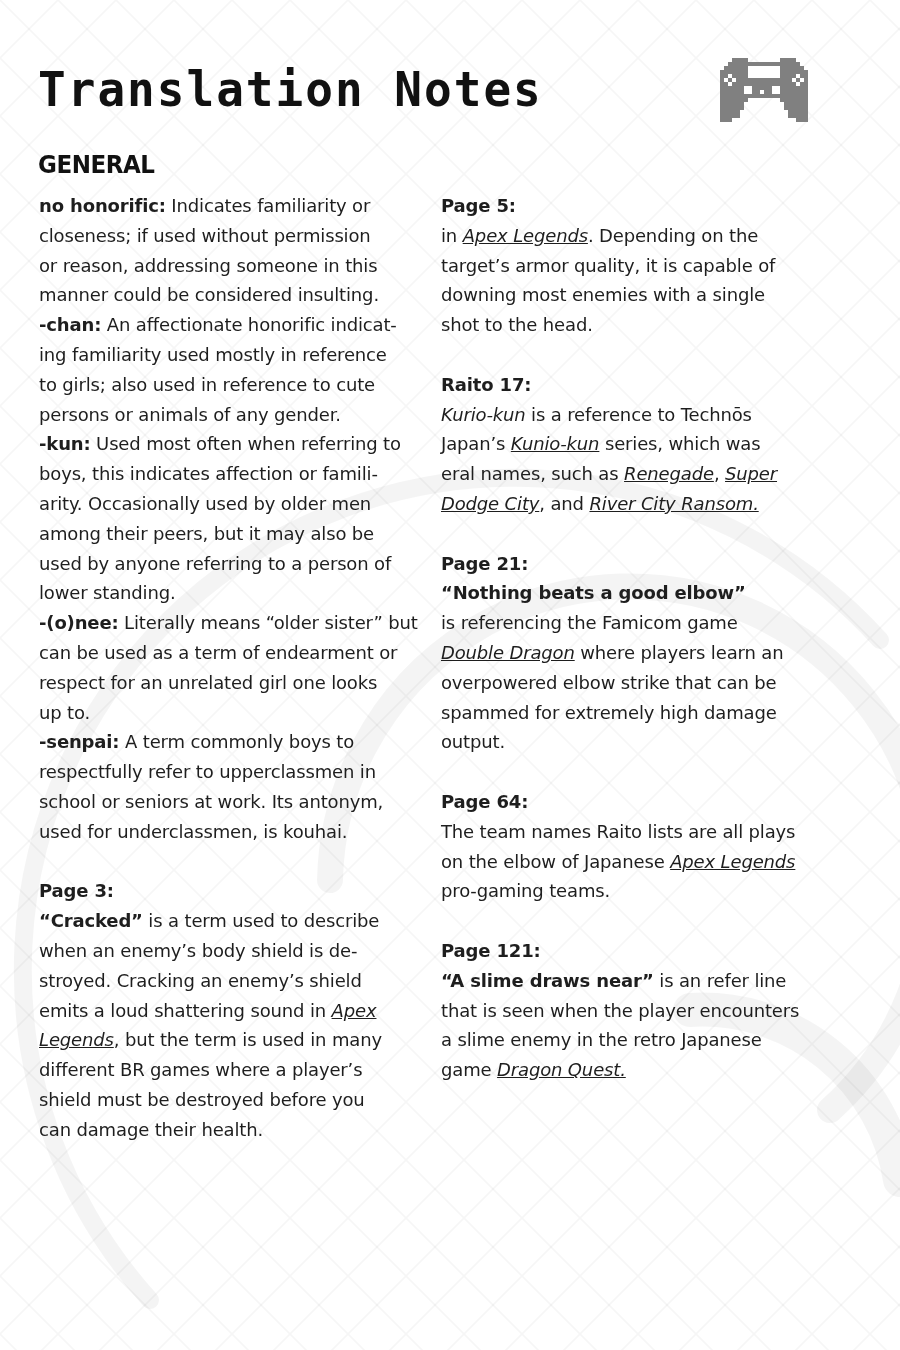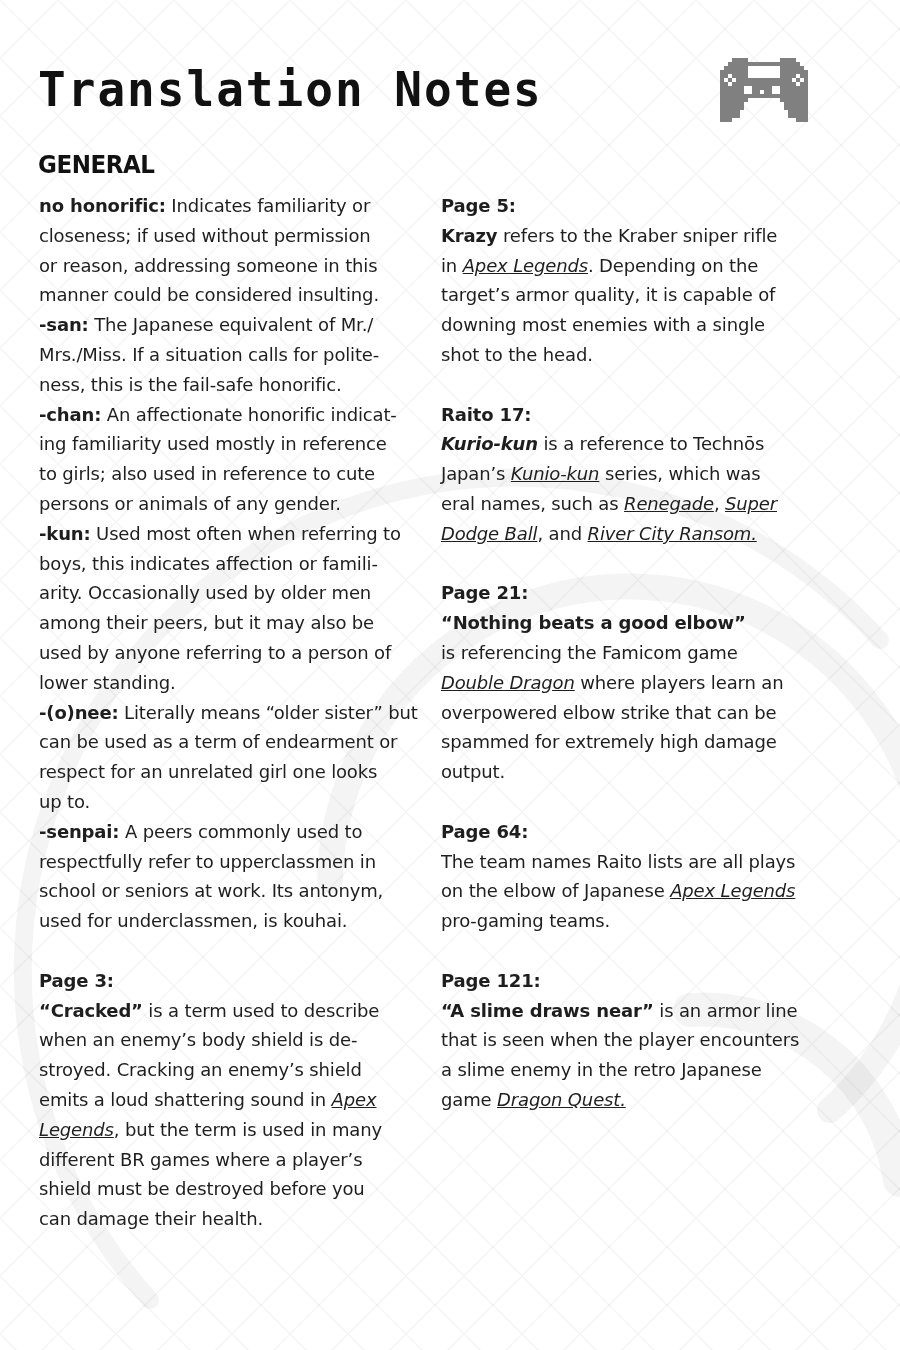--- a/index.html
+++ b/index.html
@@ -29,21 +29,21 @@
     font-family: "DejaVu Sans", sans-serif; font-weight: bold; font-size: 25px;
     letter-spacing: -0.5px; color: #111; transform: scaleX(0.92); transform-origin: left;
   }
   .col { position: absolute; z-index: 2; font-size: 18px; line-height: 29.8px; letter-spacing: -0.15px; }
   .col-left { left: 39px; top: 191px; width: 380px; }
   .col-right { left: 441px; top: 191px; width: 400px; }
   .line { display: block; white-space: nowrap; height: 29.8px; }
   .gap { display: block; height: 29.8px; }
   .b { font-weight: bold; }
   .i { font-style: italic; text-decoration: underline; }
-  .bi { font-weight: bold; font-style: italic; }
+  .bi { font-weight: normal; font-style: italic; }
 </style>
 </head>
 <body>
 
 <div class="bg-pattern"></div>
 
 <svg class="watermark" viewBox="0 0 900 1350">
   <g fill="none" stroke="#000" stroke-opacity="0.045" stroke-linecap="round">
     <path d="M 150 1300 A 430 430 0 1 1 880 640" stroke-width="18"></path>
     <path d="M 330 880 A 300 300 0 1 1 830 1110" stroke-width="26"></path>
@@ -88,79 +88,73 @@
 <div class="section-heading">GENERAL</div>
 
 <div class="col col-left">
     <div>
       <span class="line"><span class="b">no honorific:</span><span> Indicates familiarity or</span></span>
       <span class="line"><span>closeness; if used without permission</span></span>
       <span class="line"><span>or reason, addressing someone in this</span></span>
       <span class="line"><span>manner could be considered insulting.</span></span>
     </div>
     <div>
-      <span class="line"><span class="b">-san:</span><span> The Japanese equivalent of Mr./</span></span>
-      <span class="line"><span>Mrs./Miss. If a situation calls for polite-</span></span>
-      <span class="line"><span>ness, this is the fail-safe honorific.</span></span>
-    </div>
-    <div>
       <span class="line"><span class="b">-chan:</span><span> An affectionate honorific indicat-</span></span>
       <span class="line"><span>ing familiarity used mostly in reference</span></span>
       <span class="line"><span>to girls; also used in reference to cute</span></span>
       <span class="line"><span>persons or animals of any gender.</span></span>
     </div>
     <div>
       <span class="line"><span class="b">-kun:</span><span> Used most often when referring to</span></span>
       <span class="line"><span>boys, this indicates affection or famili-</span></span>
       <span class="line"><span>arity. Occasionally used by older men</span></span>
       <span class="line"><span>among their peers, but it may also be</span></span>
       <span class="line"><span>used by anyone referring to a person of</span></span>
       <span class="line"><span>lower standing.</span></span>
     </div>
     <div>
       <span class="line"><span class="b">-(o)nee:</span><span> Literally means “older sister” but</span></span>
       <span class="line"><span>can be used as a term of endearment or</span></span>
       <span class="line"><span>respect for an unrelated girl one looks</span></span>
       <span class="line"><span>up to.</span></span>
     </div>
     <div>
-      <span class="line"><span class="b">-senpai:</span><span> A peers commonly used to</span></span>
+      <span class="line"><span class="b">-senpai:</span><span> A term commonly boys to</span></span>
       <span class="line"><span>respectfully refer to upperclassmen in</span></span>
       <span class="line"><span>school or seniors at work. Its antonym,</span></span>
       <span class="line"><span>used for underclassmen, is kouhai.</span></span>
     </div>
     <span class="gap"></span>
     <div>
       <span class="line b">Page 3:</span>
       <span class="line"><span class="b">“Cracked”</span><span> is a term used to describe</span></span>
       <span class="line"><span>when an enemy’s body shield is de-</span></span>
       <span class="line"><span>stroyed. Cracking an enemy’s shield</span></span>
       <span class="line"><span>emits a loud shattering sound in </span><span class="i">Apex</span></span>
       <span class="line"><span class="i">Legends</span><span>, but the term is used in many</span></span>
       <span class="line"><span>different BR games where a player’s</span></span>
       <span class="line"><span>shield must be destroyed before you</span></span>
       <span class="line"><span>can damage their health.</span></span>
     </div>
   </div>
 <div class="col col-right">
     <div>
       <span class="line b">Page 5:</span>
-      <span class="line"><span class="b">Krazy</span><span> refers to the Kraber sniper rifle</span></span>
       <span class="line"><span>in </span><span class="i">Apex Legends</span><span>. Depending on the</span></span>
       <span class="line"><span>target’s armor quality, it is capable of</span></span>
       <span class="line"><span>downing most enemies with a single</span></span>
       <span class="line"><span>shot to the head.</span></span>
     </div>
     <span class="gap"></span>
     <div>
       <span class="line b">Raito 17:</span>
       <span class="line"><span class="bi">Kurio-kun</span><span> is a reference to Technōs</span></span>
       <span class="line"><span>Japan’s </span><span class="i">Kunio-kun</span><span> series, which was</span></span>
       <span class="line"><span>eral names, such as </span><span class="i">Renegade</span><span>, </span><span class="i">Super</span></span>
-      <span class="line"><span class="i">Dodge Ball</span><span>, and </span><span class="i">River City Ransom.</span></span>
+      <span class="line"><span class="i">Dodge City</span><span>, and </span><span class="i">River City Ransom.</span></span>
     </div>
     <span class="gap"></span>
     <div>
       <span class="line b">Page 21:</span>
       <span class="line"><span class="b">“Nothing beats a good elbow”</span></span>
       <span class="line"><span>is referencing the Famicom game</span></span>
       <span class="line"><span class="i">Double Dragon</span><span> where players learn an</span></span>
       <span class="line"><span>overpowered elbow strike that can be</span></span>
       <span class="line"><span>spammed for extremely high damage</span></span>
       <span class="line"><span>output.</span></span>
@@ -168,18 +162,18 @@
     <span class="gap"></span>
     <div>
       <span class="line b">Page 64:</span>
       <span class="line"><span>The team names Raito lists are all plays</span></span>
       <span class="line"><span>on the elbow of Japanese </span><span class="i">Apex Legends</span></span>
       <span class="line"><span>pro-gaming teams.</span></span>
     </div>
     <span class="gap"></span>
     <div>
       <span class="line b">Page 121:</span>
-      <span class="line"><span class="b">“A slime draws near”</span><span> is an armor line</span></span>
+      <span class="line"><span class="b">“A slime draws near”</span><span> is an refer line</span></span>
       <span class="line"><span>that is seen when the player encounters</span></span>
       <span class="line"><span>a slime enemy in the retro Japanese</span></span>
       <span class="line"><span>game </span><span class="i">Dragon Quest.</span></span>
     </div>
   </div>
 
 </body></html>

